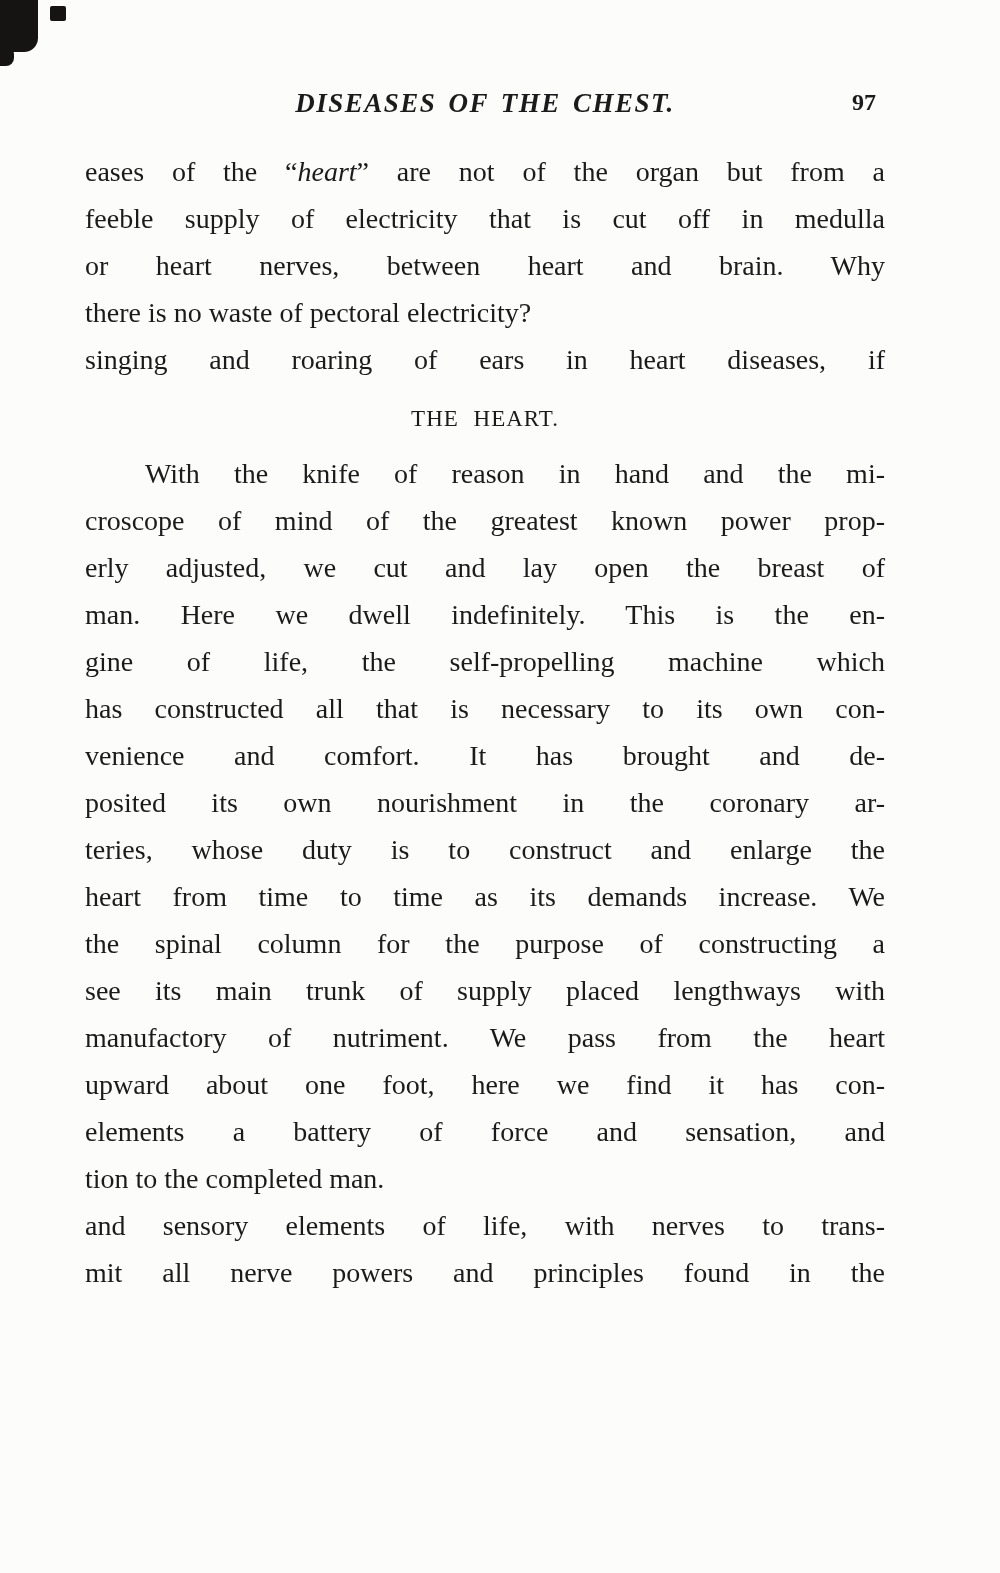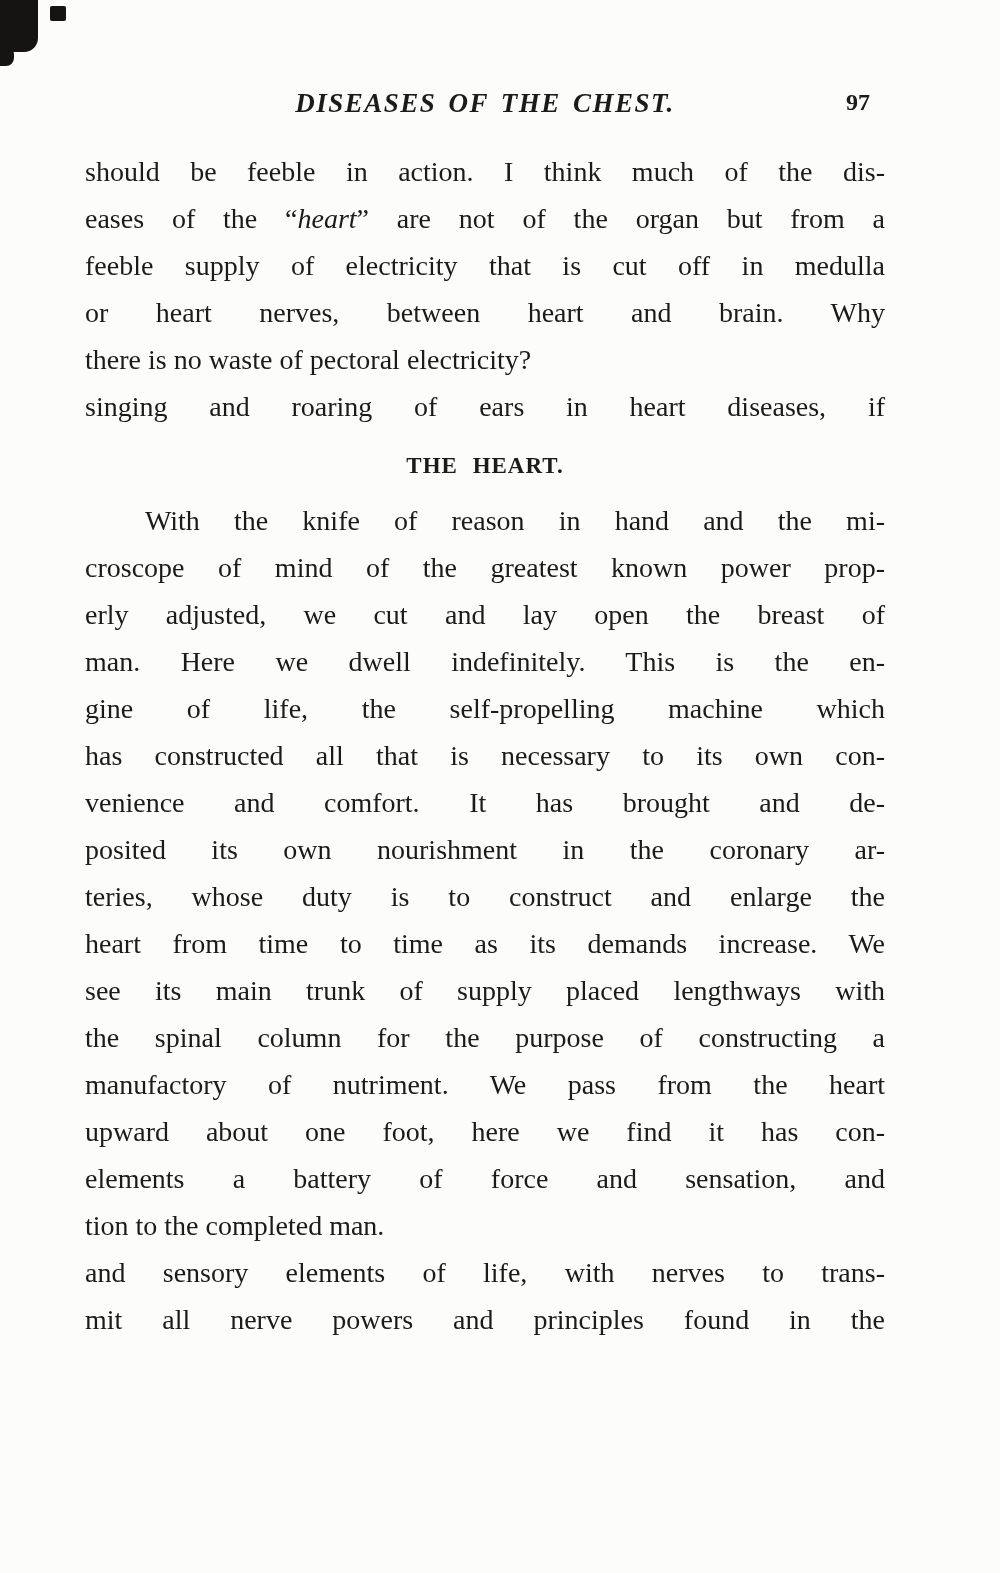--- a/index.html
+++ b/index.html
@@ -42,21 +42,21 @@
     display: block;
     text-align: center;
     font-size: 27px;
     font-weight: bold;
     font-style: italic;
     letter-spacing: 1.5px;
     word-spacing: 4px;
   }
   .pagenum {
     position: absolute;
-    right: 15px;
+    right: 9px;
     top: 1px;
     font-size: 24px;
     font-weight: bold;
   }
   .body-text {
     margin-top: 24px;
     font-size: 28px;
   }
   .line {
     height: 47px;
@@ -71,21 +71,21 @@
   .line.indent {
     padding-left: 60px;
   }
   .it { font-style: italic; }
   .section-heading {
     height: 47px;
     line-height: 47px;
     margin: 12px 0 8px 0;
     text-align: center;
     font-size: 23px;
-    font-weight: bold;
+    font-weight: normal;
     letter-spacing: 1px;
     word-spacing: 8px;
   }
 </style>
 </head>
 <body>
 
 <div class="page">
   <div class="artifact a1"></div>
   <div class="artifact a2"></div>
@@ -94,41 +94,40 @@
 
   <div class="content">
 
     <div class="header">
       <span class="running-title">DISEASES OF THE CHEST.</span>
       <span class="pagenum">97</span>
     </div>
 
     <div class="body-text">
 
-      <div class="line">should be feeble in action.  I think much of the dis-</div>
       <div class="line"><span>eases of the “</span><span class="it">heart</span><span>” are not of the organ but from a</span></div>
       <div class="line">feeble supply of electricity that is cut off in medulla</div>
       <div class="line">or heart nerves, between heart and brain.  Why</div>
       <div class="line no-just">there is no waste of pectoral electricity?</div>
       <div class="line">singing and roaring of ears in heart diseases, if</div>
 
       <div class="section-heading">THE HEART.</div>
 
       <div class="line indent">With the knife of reason in hand and the mi-</div>
       <div class="line">croscope of mind of the greatest known power prop-</div>
       <div class="line">erly adjusted, we cut and lay open the breast of</div>
       <div class="line">man.  Here we dwell indefinitely.  This is the en-</div>
       <div class="line">gine of life, the self-propelling machine which</div>
       <div class="line">has constructed all that is necessary to its own con-</div>
       <div class="line">venience and comfort.  It has brought and de-</div>
       <div class="line">posited its own nourishment in the coronary ar-</div>
       <div class="line">teries, whose duty is to construct and enlarge the</div>
       <div class="line">heart from time to time as its demands increase.  We</div>
+      <div class="line">the spinal column for the purpose of constructing a</div>
       <div class="line">see its main trunk of supply placed lengthways with</div>
-      <div class="line">the spinal column for the purpose of constructing a</div>
       <div class="line">manufactory of nutriment.   We pass from the heart</div>
       <div class="line">upward about one foot, here we find it has con-</div>
       <div class="line">elements a battery of force and sensation, and</div>
       <div class="line no-just">tion to the completed man.</div>
 
       <div class="line">and sensory elements of life, with nerves to trans-</div>
       <div class="line">mit all nerve powers and principles found in the</div>
 
     </div>
   </div>

